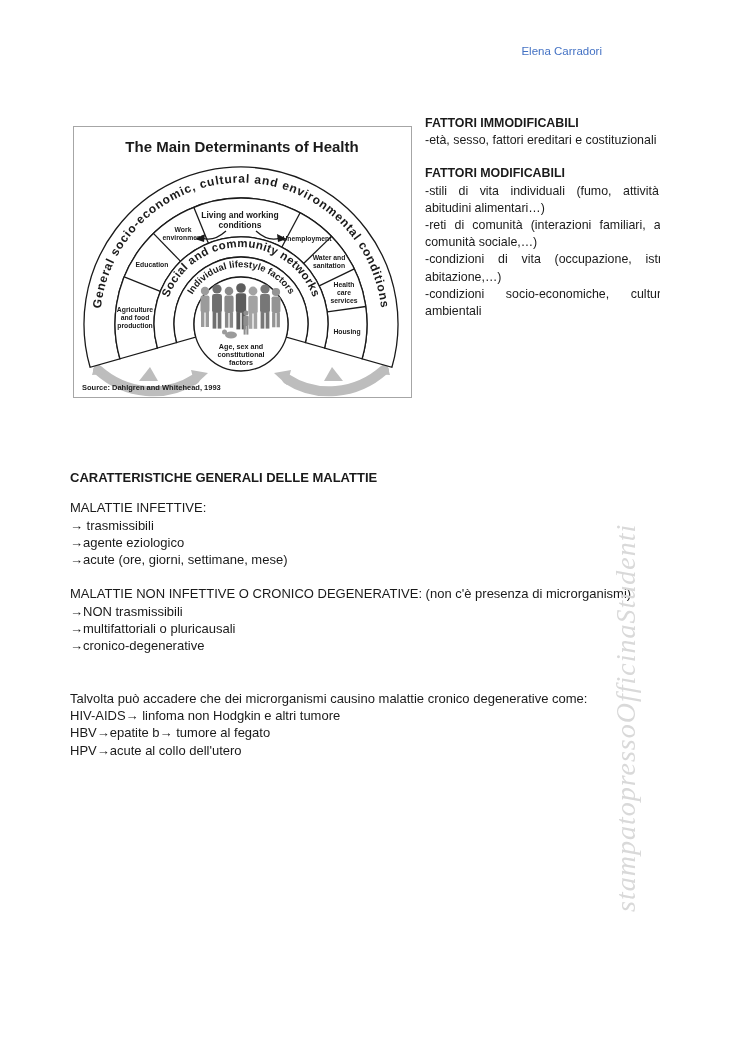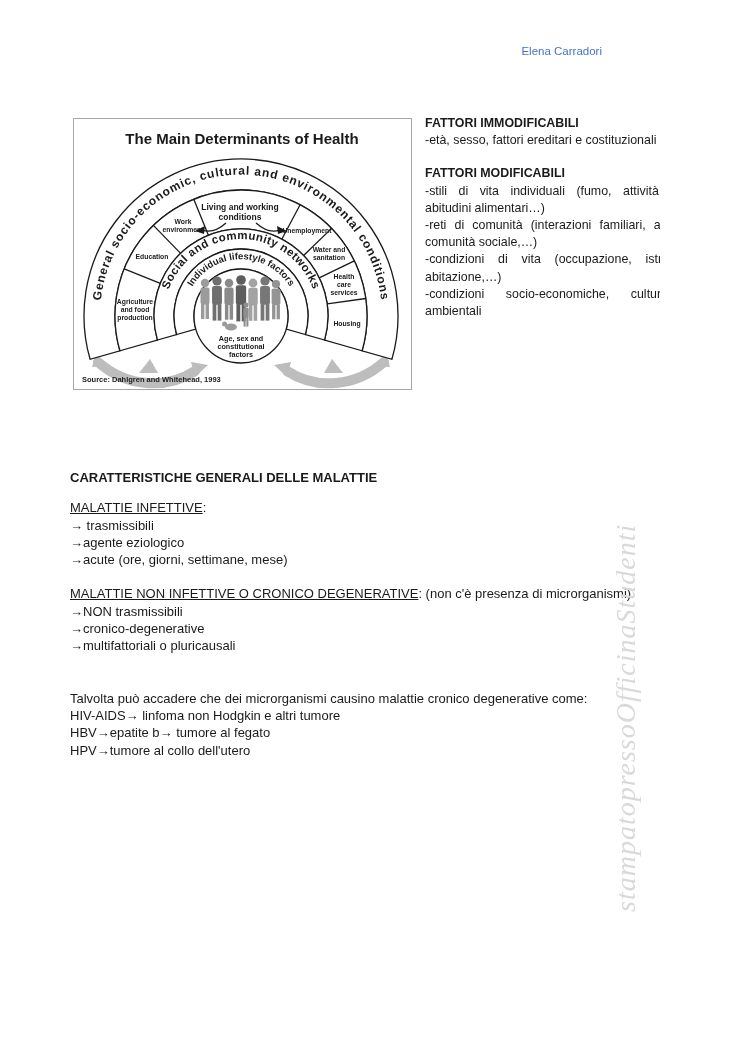--- a/index.html
+++ b/index.html
@@ -1,29 +1,29 @@
 <!DOCTYPE html>
 <html><head>
 <meta charset="utf-8">
 <style>
   html,body{margin:0;padding:0;background:#fff;}
   .page{position:relative;width:660px;height:1052px;background:#ffffff;
         font-family:"Liberation Sans",sans-serif;color:#1a1a1a;overflow:hidden;}
   .header-name{position:absolute;top:45px;right:58px;font-size:11.5px;color:#4472c4;}
-  .figure-box{position:absolute;left:73px;top:118px;width:339px;height:272px;
+  .figure-box{position:absolute;left:73px;top:126px;width:339px;height:272px;
               border:1px solid #a6a6a6;box-sizing:border-box;background:#fff;}
   .right-col{position:absolute;left:425px;top:115px;width:277px;font-size:12.4px;
              line-height:17.2px;text-align:justify;}
   .right-col p{margin:0;}
   .rc-title{font-weight:bold;text-align:left;}
   .rc-gap{margin-top:16px !important;}
   .main-text{position:absolute;left:70px;top:469px;width:565px;font-size:13px;line-height:17.3px;}
   .main-text p{margin:0;}
   .bold{font-weight:bold;}
-  .underline{text-decoration:underline;}
+  .underline{}
   .gap1{margin-top:13px !important;}
   .gap1b{margin-top:17px !important;}
   .gap2{margin-top:35px !important;}
   .watermark{position:absolute;left:610px;top:912px;transform-origin:0 0;transform:rotate(-90deg);
              font-family:"Liberation Serif",serif;font-style:italic;font-size:28px;
              color:#d9d9d9;letter-spacing:1px;white-space:nowrap;}
   .page-number{position:absolute;left:665px;top:945px;font-size:12px;}
   svg text{font-family:"Liberation Sans",sans-serif;fill:#1a1a1a;}
 </style>
 </head>
@@ -184,26 +184,26 @@
   <div class="main-text">
     <p class="bold">CARATTERISTICHE GENERALI DELLE MALATTIE</p>
 
     <p class="gap1"><span class="underline">MALATTIE INFETTIVE</span><span>:</span></p>
     <p>→ trasmissibili</p>
     <p>→agente eziologico</p>
     <p>→acute (ore, giorni, settimane, mese)</p>
 
     <p class="gap1b"><span class="underline">MALATTIE NON INFETTIVE O CRONICO DEGENERATIVE</span><span>: (non c'è presenza di microrganismi)</span></p>
     <p>→NON trasmissibili</p>
+    <p>→multifattoriali o pluricausali</p>
     <p>→cronico-degenerative</p>
-    <p>→multifattoriali o pluricausali</p>
 
     <p class="gap2">Talvolta può accadere che dei microrganismi causino malattie cronico degenerative come:</p>
     <p>HIV-AIDS→ linfoma non Hodgkin e altri tumore</p>
     <p>HBV→epatite b→ tumore al fegato</p>
-    <p>HPV→tumore al collo dell'utero</p>
+    <p>HPV→acute al collo dell'utero</p>
   </div>
 
   <div class="watermark">stampatopressoOfficinaStudenti</div>
 
   <div class="page-number">6</div>
 
 </div>
 
 </body></html>

